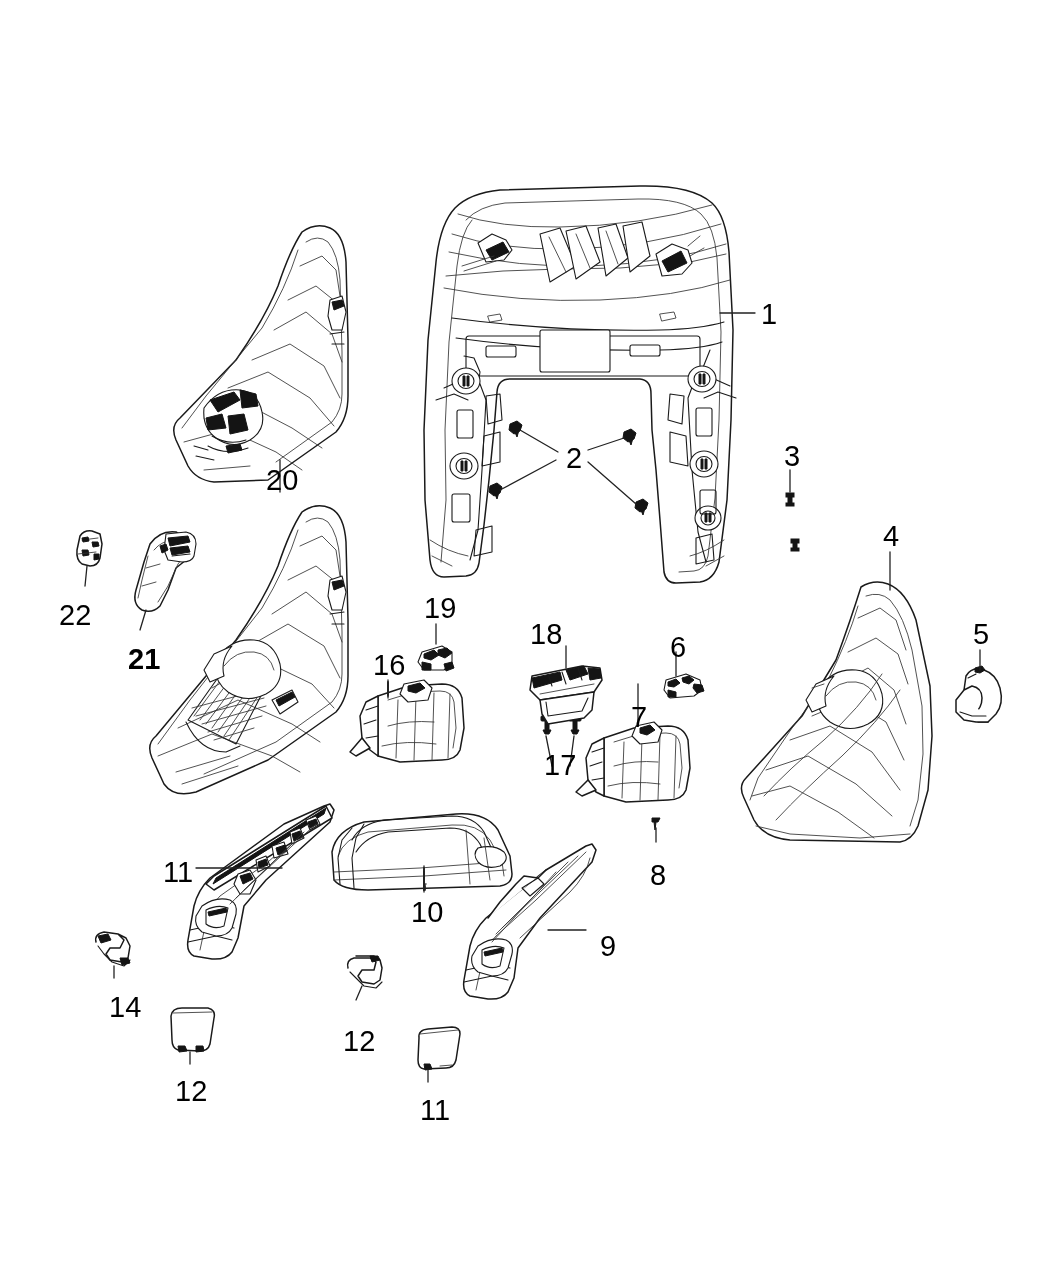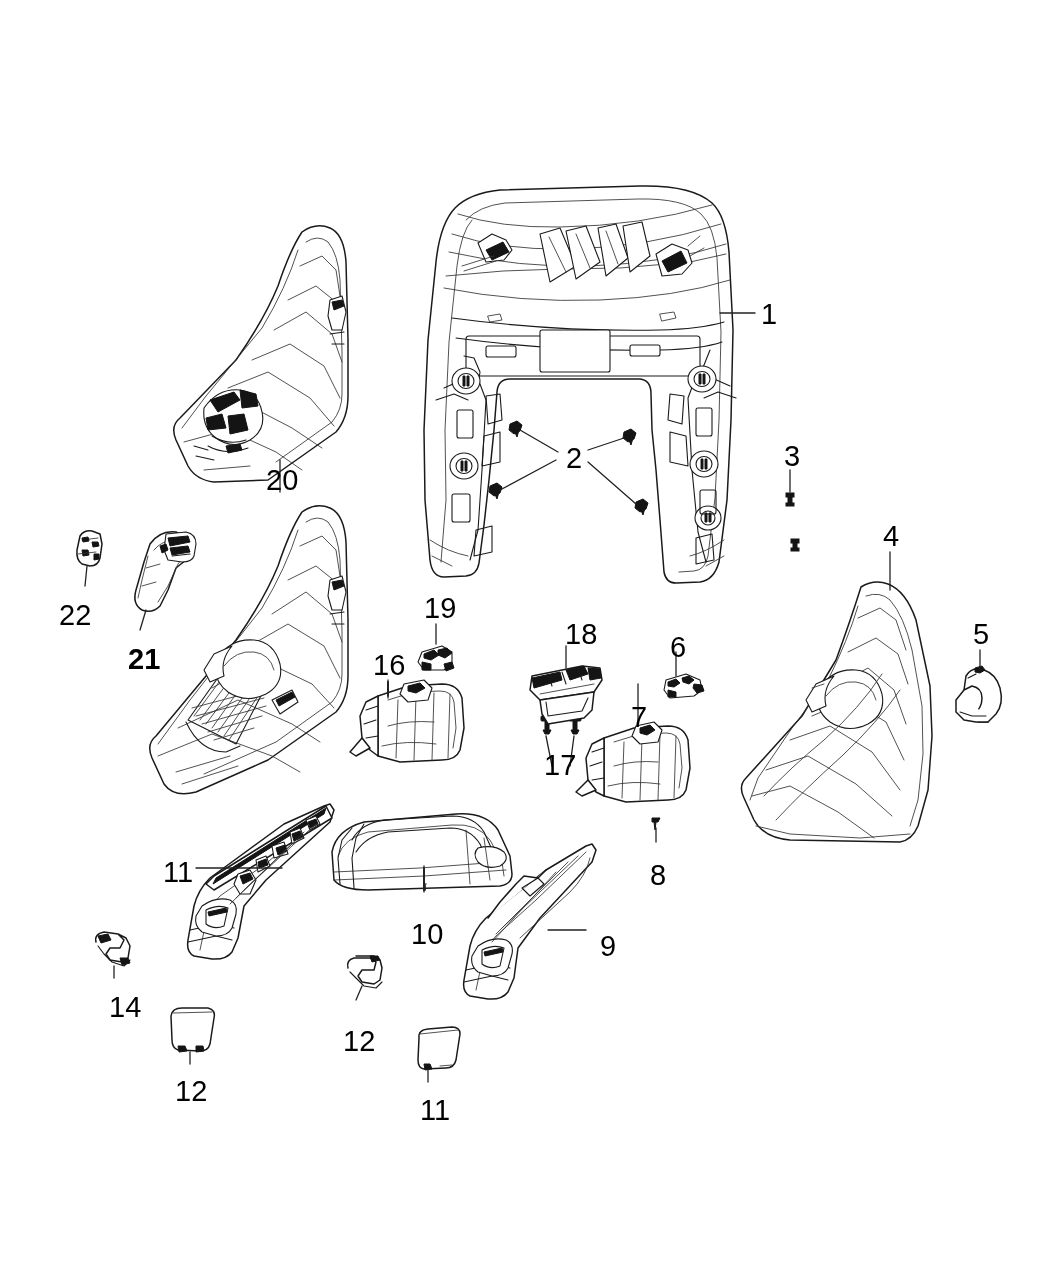--- a/index.html
+++ b/index.html
@@ -569,27 +569,27 @@
 
   <div class="callout" style="left:761px;top:300px;">1</div>
   <div class="callout" style="left:566px;top:444px;">2</div>
   <div class="callout" style="left:784px;top:442px;">3</div>
   <div class="callout" style="left:883px;top:522px;">4</div>
   <div class="callout" style="left:973px;top:620px;">5</div>
   <div class="callout" style="left:670px;top:633px;">6</div>
   <div class="callout" style="left:631px;top:703px;">7</div>
   <div class="callout" style="left:650px;top:861px;">8</div>
   <div class="callout" style="left:600px;top:932px;">9</div>
-  <div class="callout" style="left:411px;top:920px;">10</div>
+  <div class="callout" style="left:411px;top:898px;">10</div>
   <div class="callout" style="left:420px;top:1096px;">11</div>
   <div class="callout" style="left:343px;top:1003px;margin-top:24px;">12</div>
   <div class="callout" style="left:175px;top:1077px;">12</div>
   <div class="callout" style="left:109px;top:993px;">14</div>
   <div class="callout" style="left:163px;top:858px;">11</div>
   <div class="callout" style="left:373px;top:651px;">16</div>
   <div class="callout" style="left:544px;top:751px;">17</div>
-  <div class="callout" style="left:565px;top:620px;text-align:center;">18</div>
+  <div class="callout" style="left:530px;top:620px;text-align:center;">18</div>
   <div class="callout" style="left:424px;top:594px;">19</div>
   <div class="callout" style="left:266px;top:466px;text-align:right;">20</div>
   <div class="callout" style="left:128px;top:645px;font-weight:bold;">21</div>
   <div class="callout" style="left:59px;top:601px;">22</div>
 
 </div>
 
 </body></html>

